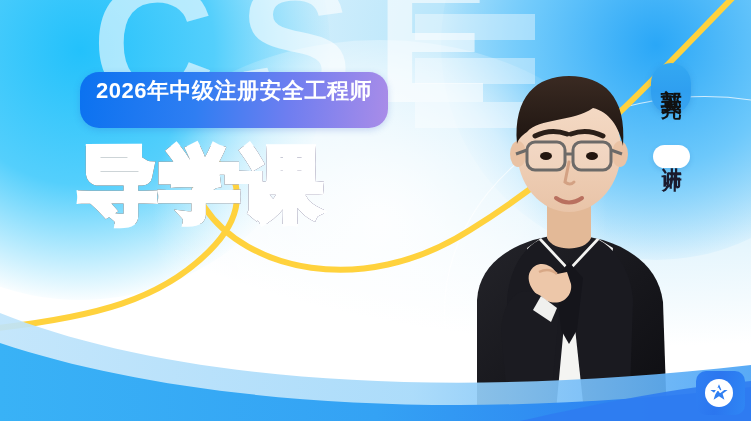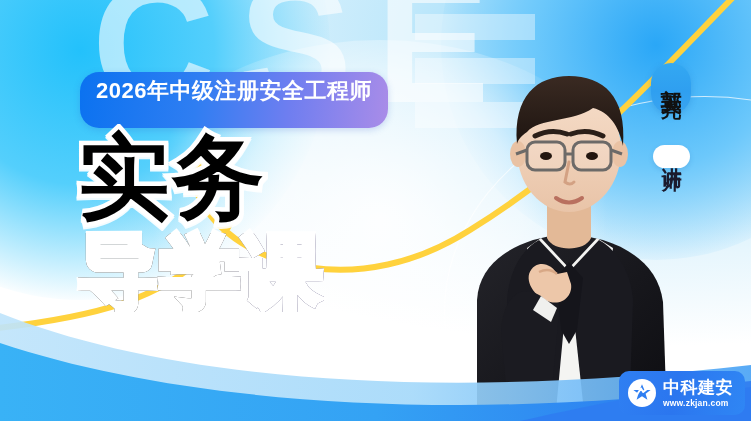--- a/index.html
+++ b/index.html
@@ -179,37 +179,32 @@
     <path d="M 0 22 C 160 86 420 112 751 74 L 751 130 L 0 130 Z" fill="url(#w1)" opacity=".92"></path>
     <path d="M 0 52 C 180 112 450 132 751 96 L 751 130 L 0 130 Z" fill="url(#w2)"></path>
     <path d="M 520 130 C 600 112 680 96 751 90 L 751 130 Z" fill="#2f7cf1" opacity=".9"></path>
   </svg>
 
   <div class="kicker">
     <span>2026年中级注册安全工程师</span>
   </div>
 
   <div class="headline">
-    <div class="line1">实务</div>
     <div class="line2">导学课</div>
   </div>
 
   <div class="namepill">
     <span class="nm">郭英亮</span>
   </div>
   <div class="rolepill">
     <span class="rl">讲师</span>
   </div>
 
   <div class="logo">
     <div class="logo-mark">
       <svg width="24" height="24" viewBox="0 0 24 24">
         <path d="M12 3.2 L14.4 9.1 L20.6 9.1 L15.6 12.8 L17.4 18.8 L12 15.2 L6.6 18.8 L8.4 12.8 L3.4 9.1 L9.6 9.1 Z" fill="#2f7ff2"></path>
         <path d="M7 13.5 L11 7.4 L13.2 11 L17.6 7.6" fill="none" stroke="#fff" stroke-width="1.9" stroke-linecap="round" stroke-linejoin="round"></path>
       </svg>
     </div>
-    <div class="logo-txt">
-      <span class="logo-name">中科建安</span>
-      <span class="logo-url">www.zkjan.com</span>
-    </div>
   </div>
 
 </div>
 
 </body></html>

